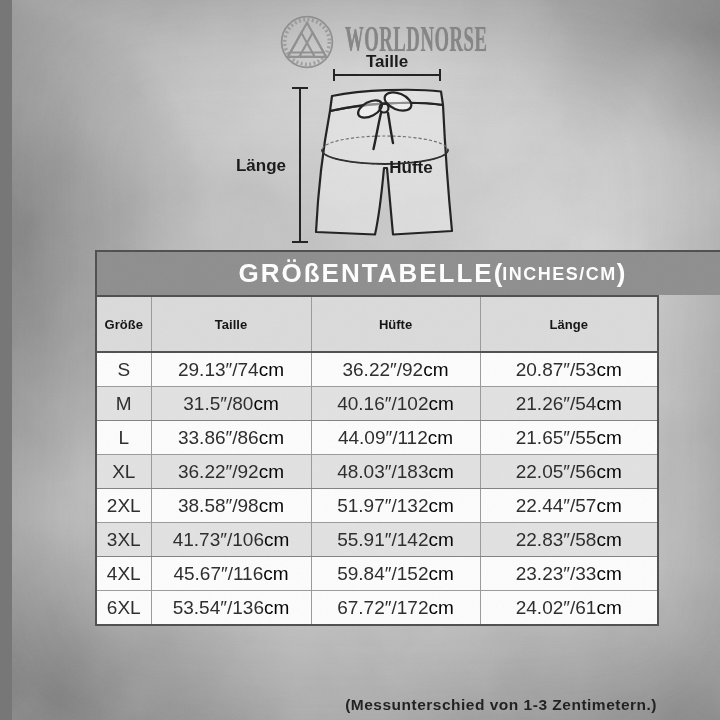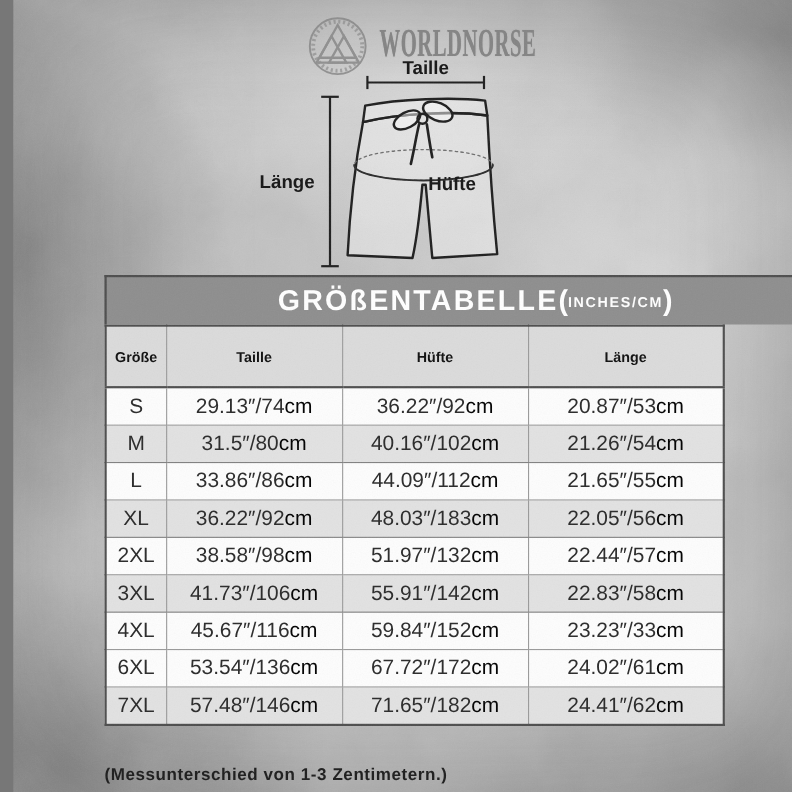--- a/index.html
+++ b/index.html
@@ -44,21 +44,21 @@
   
   .table-wrap { position:absolute; left:83px; top:250px; width:674px; z-index:4; }
   .table-title {
     box-sizing:border-box; height:45px; background:#8e8e8e;
     border:2px solid #4e4e4e; border-bottom:none;
     display:flex; align-items:center; justify-content:center;
     color:#ffffff; font-weight:bold; white-space:nowrap;
   }
   .t-main  { font-size:26px; letter-spacing:2px; }
   .t-paren { font-size:26px; letter-spacing:0; }
-  .t-units { font-size:13px; letter-spacing:1.5px; padding-top:2px; }
+  .t-units { font-size:18px; letter-spacing:1.5px; padding-top:2px; }
 
   table.size-table {
     width:562px; border-collapse:collapse; table-layout:fixed;
     border:2px solid #4e4e4e; background:#fdfdfd;
   }
   col.c0 { width:55px; } col.c1 { width:160px; } col.c2 { width:169px; } col.c3 { width:178px; }
   .size-table th {
     height:52px; background:#dbdbdb; color:#101010;
     font-size:13px; font-weight:bold; text-align:center;
     border:1px solid #9a9a9a; border-bottom:2px solid #4e4e4e;
@@ -67,21 +67,21 @@
     height:33px; padding:0; text-align:center; font-size:19px; color:#2a2a2a;
     border:1px solid #9a9a9a; white-space:nowrap;
   }
   .row-white td { background:#fdfdfd; }
   .row-gray  td { background:#e2e2e2; border-top-color:#818181; border-bottom-color:#818181; }
   .size-cell { color:#161616; }
   .unit { color:#000000; }
 
   .note {
     position:absolute; left:83px; top:696px; width:562px; z-index:4;
-    text-align:left; font-size:15.5px; font-weight:bold; color:#1d1d1d; letter-spacing:.5px;
+    text-align:right; font-size:15.5px; font-weight:bold; color:#1d1d1d; letter-spacing:.5px;
   }
 </style>
 </head>
 <body>
 
 <div class="canvas">
 
   <svg class="bg-texture" xmlns="http://www.w3.org/2000/svg">
     <filter id="mottle" x="0" y="0" width="100%" height="100%">
       <feTurbulence type="fractalNoise" baseFrequency="0.013" numOctaves="4" seed="7"></feTurbulence>
@@ -201,26 +201,20 @@
     <td class="m-cell"><span class="val">45.67″/116</span><span class="unit">cm</span></td>
     <td class="m-cell"><span class="val">59.84″/152</span><span class="unit">cm</span></td>
     <td class="m-cell"><span class="val">23.23″/33</span><span class="unit">cm</span></td>
   </tr>
           <tr class="row-white">
     <td class="size-cell">6XL</td>
     <td class="m-cell"><span class="val">53.54″/136</span><span class="unit">cm</span></td>
     <td class="m-cell"><span class="val">67.72″/172</span><span class="unit">cm</span></td>
     <td class="m-cell"><span class="val">24.02″/61</span><span class="unit">cm</span></td>
   </tr>
-          <tr class="row-gray">
-    <td class="size-cell">7XL</td>
-    <td class="m-cell"><span class="val">57.48″/146</span><span class="unit">cm</span></td>
-    <td class="m-cell"><span class="val">71.65″/182</span><span class="unit">cm</span></td>
-    <td class="m-cell"><span class="val">24.41″/62</span><span class="unit">cm</span></td>
-  </tr>
         </tbody>
     </table>
   </div>
   <div class="note">(Messunterschied von 1-3 Zentimetern.)</div>
 
   <svg class="grain" xmlns="http://www.w3.org/2000/svg">
     <filter id="grain" x="0" y="0" width="100%" height="100%">
       <feTurbulence type="fractalNoise" baseFrequency="0.9" numOctaves="2" seed="3"></feTurbulence>
       <feColorMatrix type="saturate" values="0"></feColorMatrix>
       <feComponentTransfer>

